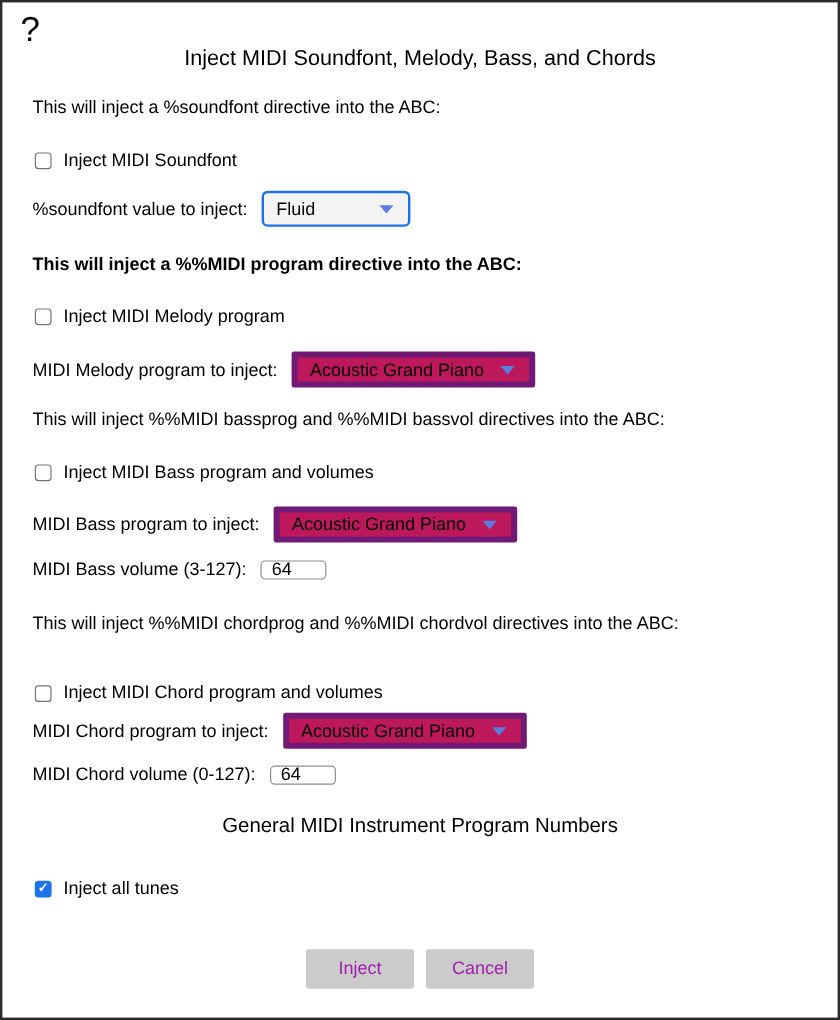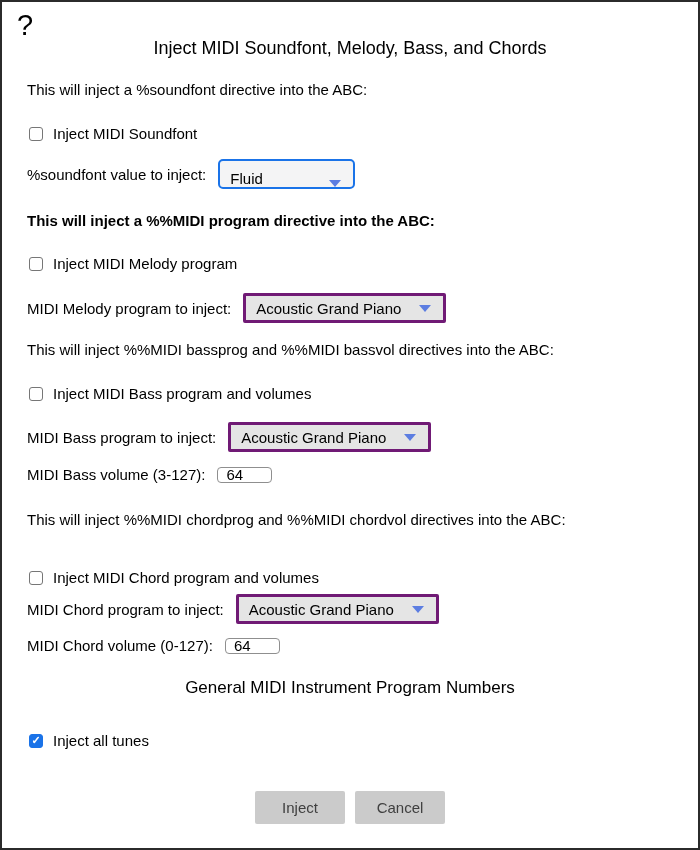--- a/index.html
+++ b/index.html
@@ -83,22 +83,22 @@
   .fieldrow {
     position: absolute;
     left: 25px;
     display: flex;
     align-items: center;
     gap: 12px;
   }
   .flabel { font-size: 15px; white-space: nowrap; }
   .select {
     height: 30px;
-    background: #e5e5e5;
-    border: 3px solid #701a75;
+    background: #be185d;
+    border: 5px solid #701a75;
     border-radius: 2px;
     display: flex;
     align-items: center;
     justify-content: space-between;
     padding: 0 12px 0 10px;
     cursor: pointer;
   }
   .select.focused {
     border: 2px solid #1a73e8;
     border-radius: 5px;
@@ -107,21 +107,21 @@
   .select .sval { font-size: 15px; white-space: nowrap; }
   .caret {
     width: 0;
     height: 0;
     border-left: 6px solid transparent;
     border-right: 6px solid transparent;
     border-top: 7px solid #5c7de1;
     flex: 0 0 auto;
     margin-left: 14px;
   }
-  .w-sf { width: 137px; align-items: flex-end; }
+  .w-sf { width: 124px; }
   .w-prog { width: 203px; }
   .vol {
     width: 55px;
     height: 16px;
     border: 1px solid #8f8f8f;
     border-radius: 4px;
     background: #ffffff;
     font-family: "Liberation Sans", sans-serif;
     font-size: 15px;
     color: #000;
@@ -150,21 +150,21 @@
     gap: 10px;
   }
   .btn {
     width: 90px;
     height: 33px;
     background: #cbcbcb;
     border: none;
     border-radius: 2px;
     font-family: "Liberation Sans", sans-serif;
     font-size: 15px;
-    color: #404040;
+    color: #a21caf;
     cursor: pointer;
   }
   
   #desc-sf   { top: 79px; }
   #cb-sf     { top: 123px; }
   #row-sf    { top: 157px; }
   #desc-mel  { top: 210px; font-weight: bold; }
   #cb-mel    { top: 253px; }
   #row-mel   { top: 291px; }
   #desc-bass { top: 339px; }

